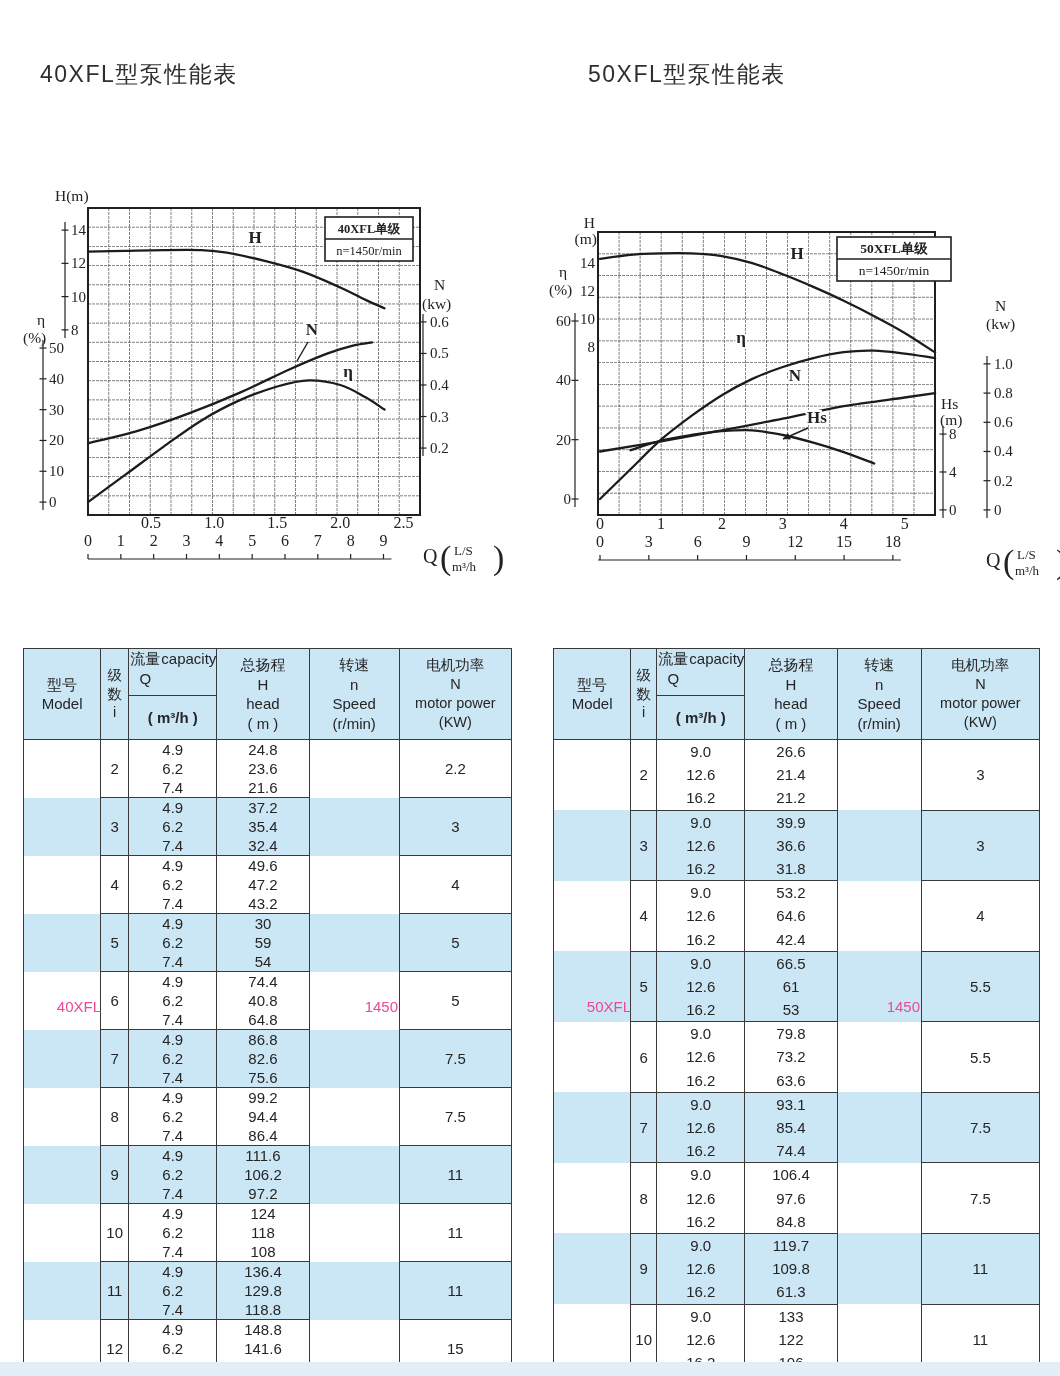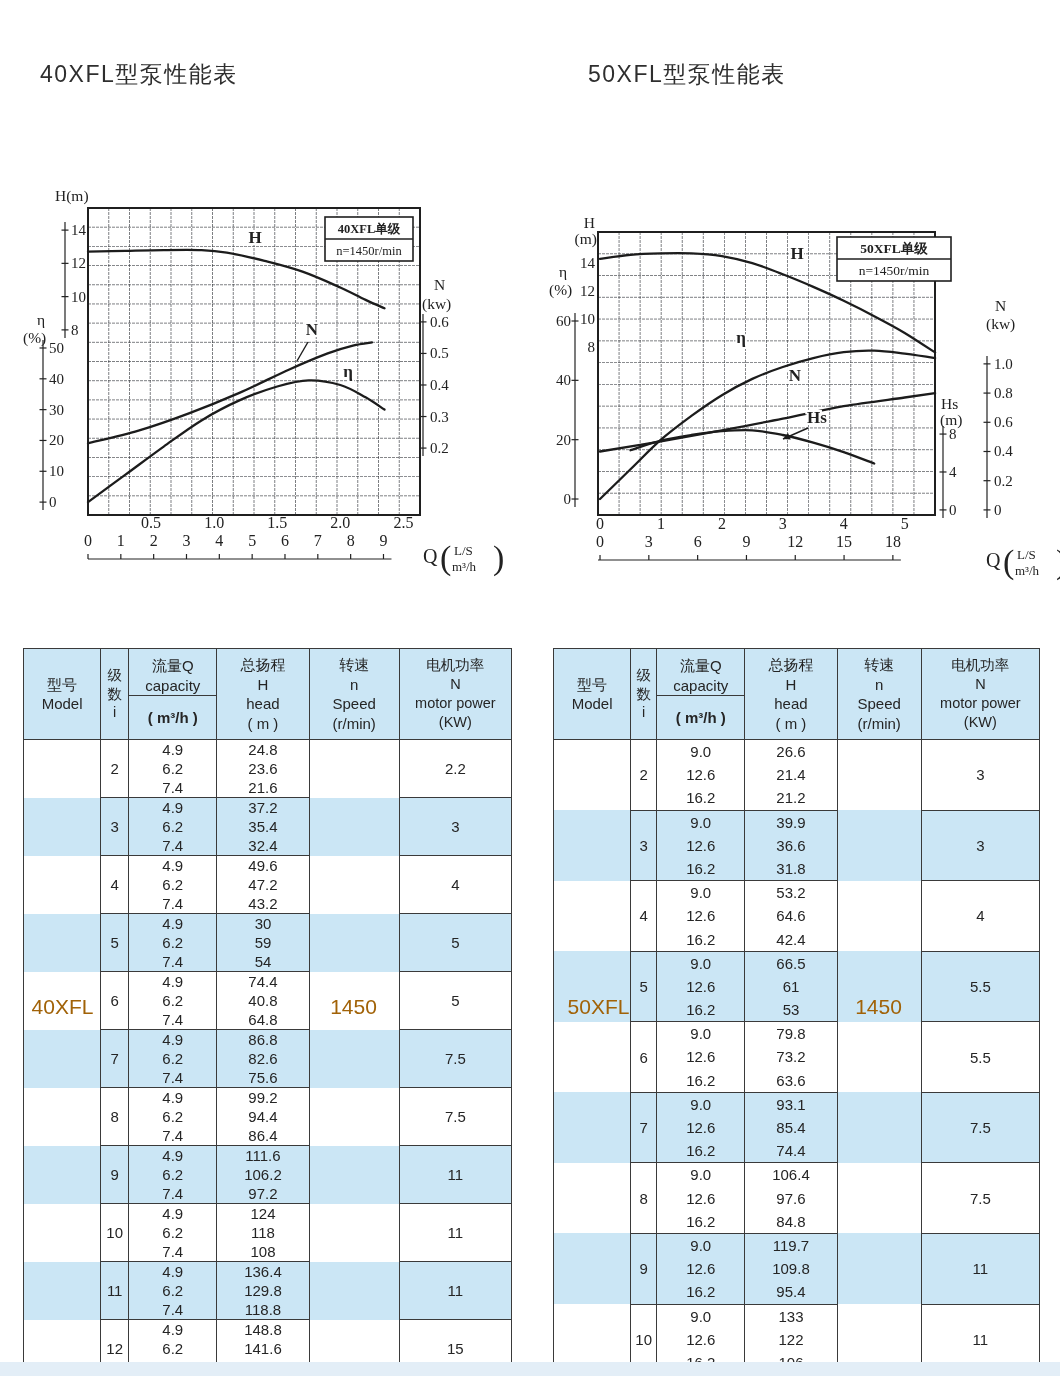--- a/index.html
+++ b/index.html
@@ -14,28 +14,28 @@
   #chart0{left:15px;top:185px;}
   #chart1{left:545px;top:195px;}
   .tblwrap{position:absolute;top:648px;}
   .t0{left:23px;width:489px;}
   .t1{left:553px;width:487px;}
   table.perf{border-collapse:collapse;table-layout:fixed;width:100%;text-align:center;color:#252525;}
   table.perf th,table.perf td{border:1.4px solid #3a3a3a;padding:0;font-weight:400;}
   table.perf td.nohb{border-top-style:none;border-bottom-style:none;}
   table.perf thead th{background:#cbe6f5;height:90px;vertical-align:middle;font-size:15px;line-height:1.3;}
   table.perf tr.band td{background:#cbe6f5;}
-  table.perf .cap-top{height:46px;display:flex;flex-direction:column;justify-content:flex-end;
+  table.perf .cap-top{height:46px;display:flex;justify-content:center;
         border-bottom:1.4px solid #3a3a3a;}
   table.perf .cap-bot{height:43px;line-height:43px;font-weight:bold;}
   .ln{height:19px;line-height:19px;font-size:15px;}
   .t1 .ln{height:23.2px;line-height:23.2px;}
   td.mid{vertical-align:middle;font-size:15px;}
-  .collabel{position:absolute;top:345px;height:28px;line-height:28px;text-align:center;
-        font-size:21px;color:#a16207;}
+  .collabel{position:absolute;top:345px;height:28px;line-height:28px;text-align:right;
+        font-size:15px;color:#ec4899;}
   .bottom-strip{position:absolute;left:0;top:1362px;width:1060px;height:14px;background:#e3eef7;}
 </style>
 </head>
 <body>
 
 <div id="page">
 
   <div class="subtitle sub-cn" style="left:40px">40XFL型泵性能表</div>
   <div class="subtitle sub-cn" style="left:588px">50XFL型泵性能表</div>
 
@@ -685,21 +685,21 @@
             <td class="nohb"></td>
             <td class="mid">9</td>
             <td>
               <div class="ln">9.0</div>
               <div class="ln">12.6</div>
               <div class="ln">16.2</div>
             </td>
             <td>
               <div class="ln">119.7</div>
               <div class="ln">109.8</div>
-              <div class="ln">95.4</div>
+              <div class="ln">61.3</div>
             </td>
             <td class="nohb"></td>
             <td class="mid">11</td>
           </tr>
           <tr>
             <td class="nohb"></td>
             <td class="mid">10</td>
             <td>
               <div class="ln">9.0</div>
               <div class="ln">12.6</div>
@@ -708,18 +708,18 @@
             <td>
               <div class="ln">133</div>
               <div class="ln">122</div>
               <div class="ln">106</div>
             </td>
             <td class="nohb"></td>
             <td class="mid">11</td>
           </tr>
         </tbody>
       </table>
-      <div class="collabel" style="left:7px;width:77px">50XFL</div>
+      <div class="collabel" style="left:1px;width:77px">50XFL</div>
       <div class="collabel" style="left:284px;width:83px">1450</div>
     </div>
 
   <div class="bottom-strip"></div>
 </div>
 
 </body></html>

